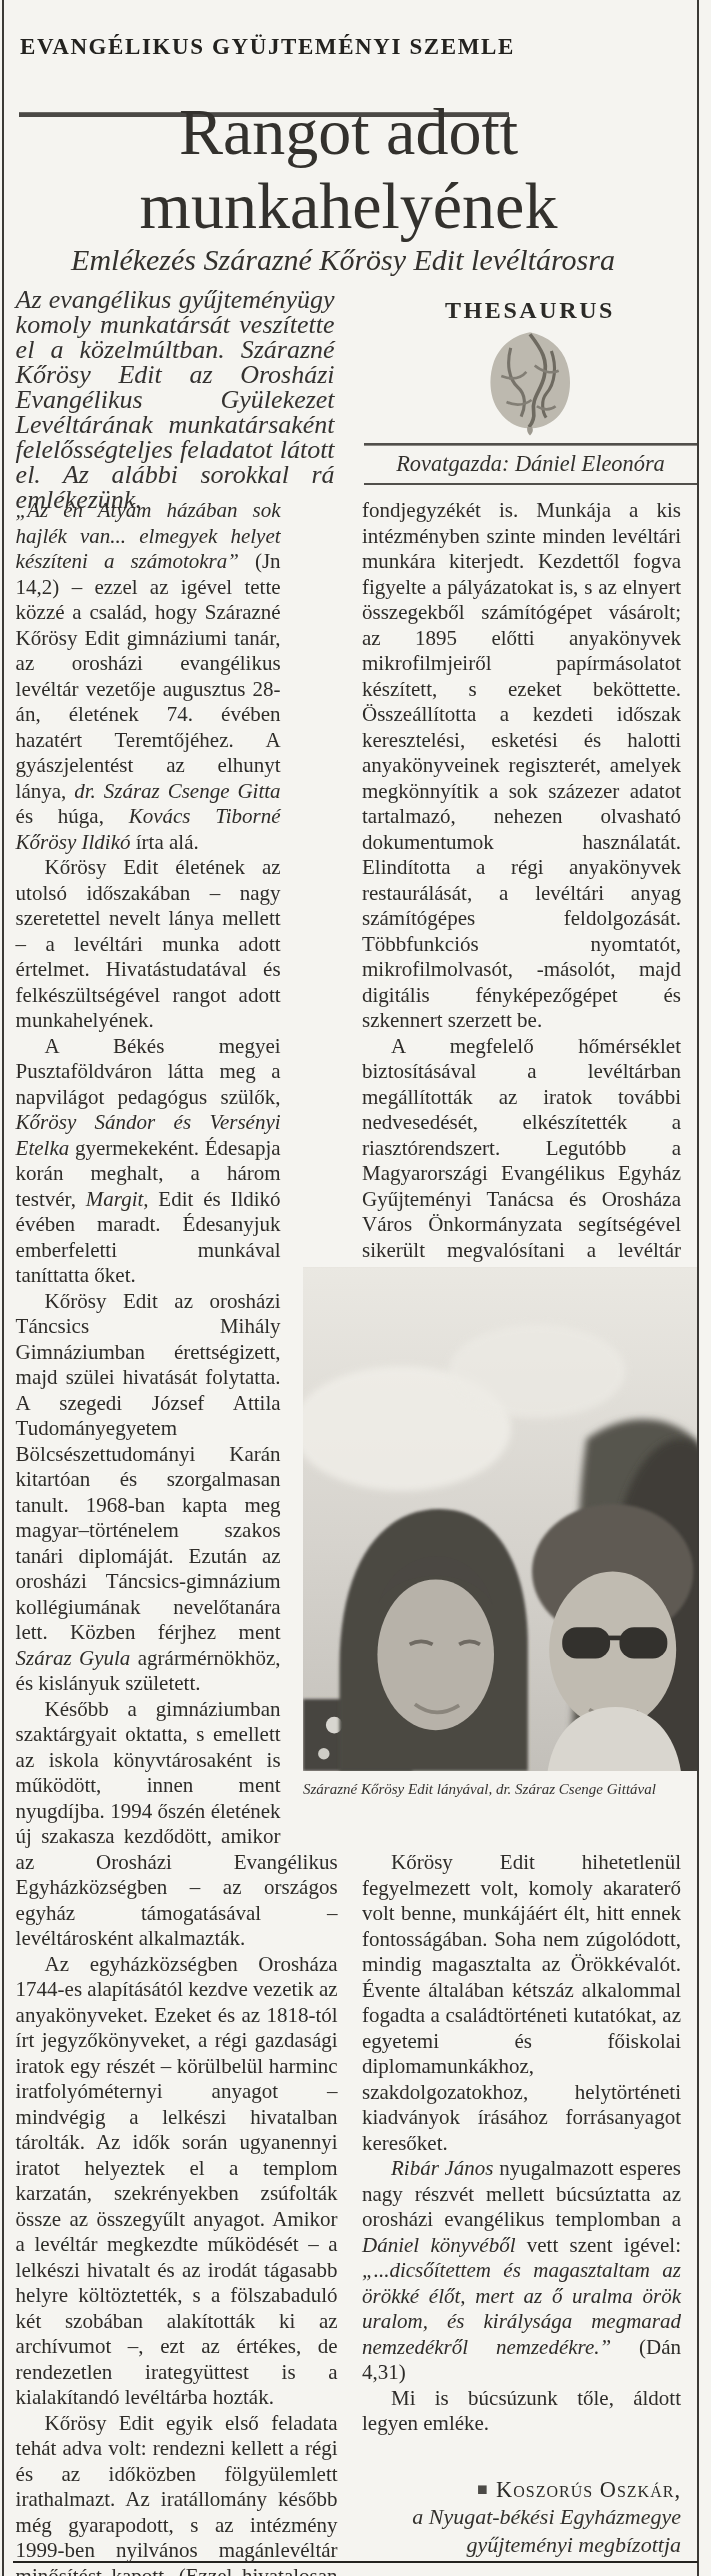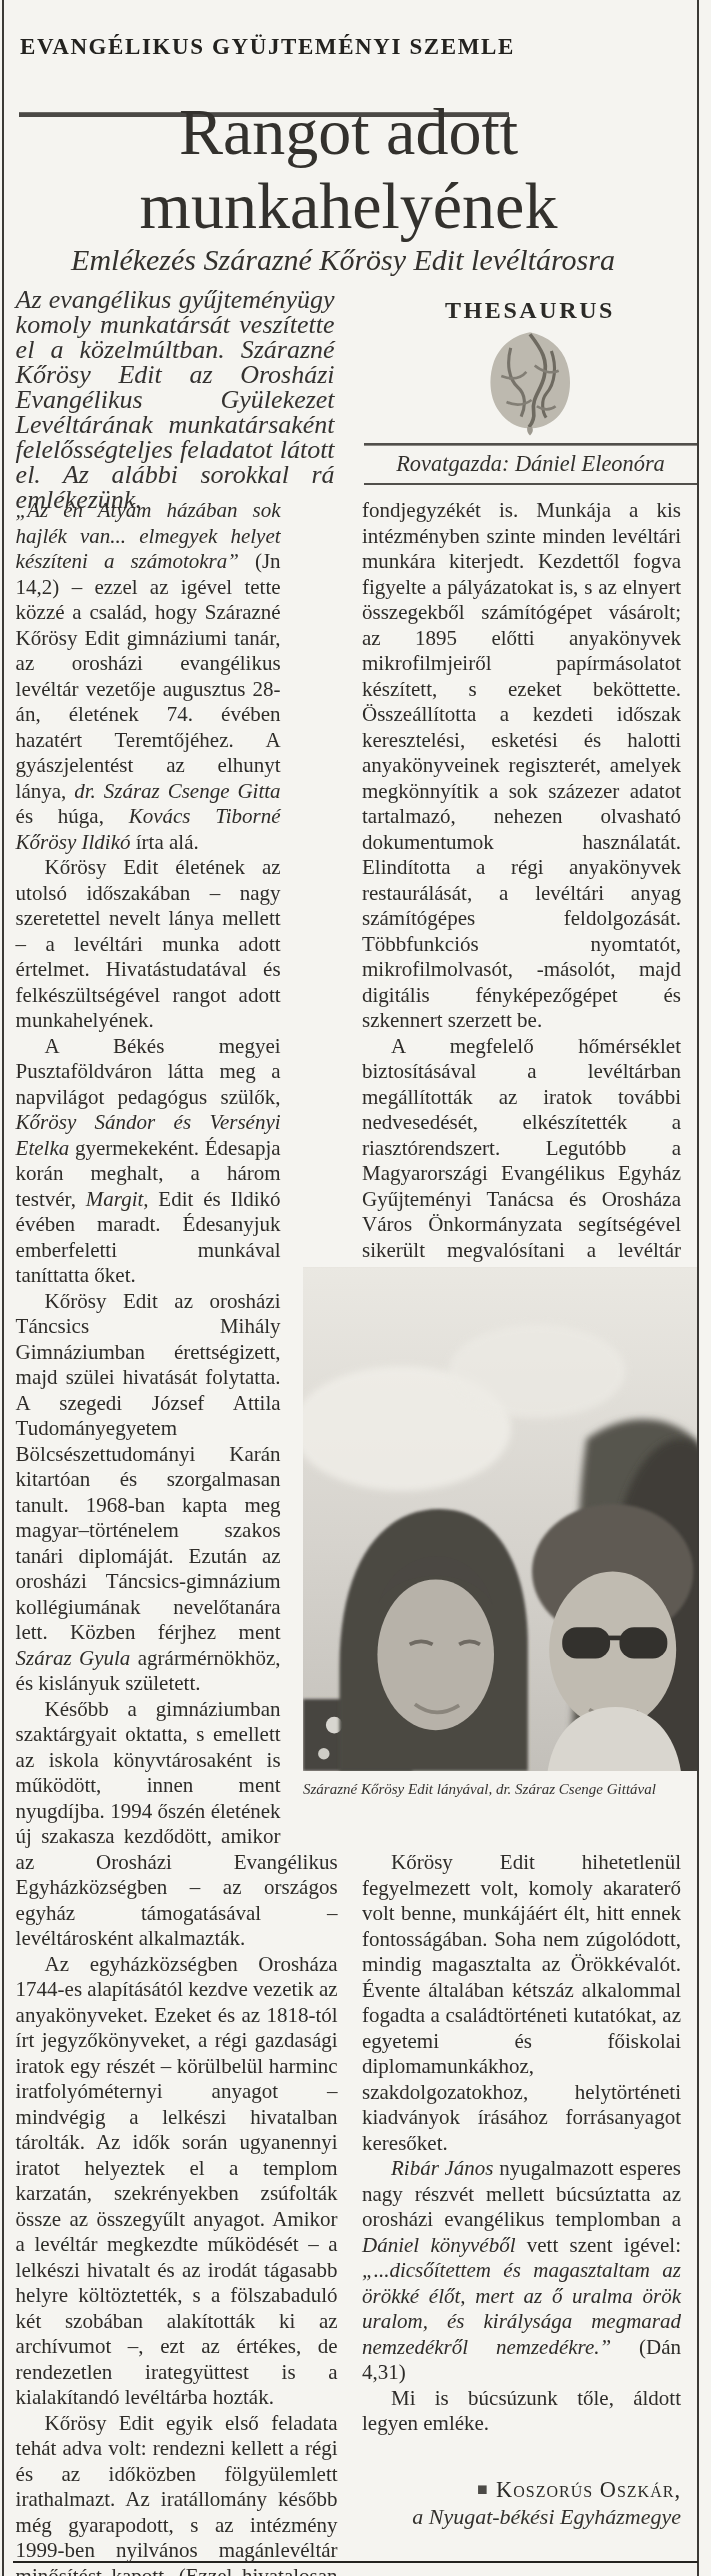--- a/index.html
+++ b/index.html
@@ -148,14 +148,15 @@
 <div class="abs col" id="right-col-bottom">
     <p class="para ind"><span>Kőrösy Edit hihetetlenül fegyelmezett volt, komoly akaraterő volt benne, munkájáért élt, hitt ennek fontosságában. Soha nem zúgolódott, mindig magasztalta az Örökkévalót. Évente általában kétszáz alkalommal fogadta a családtörténeti kutatókat, az egyetemi és főiskolai diplomamunkákhoz, szakdolgozatokhoz, helytörténeti kiadványok írásához forrásanyagot keresőket.</span></p>
     <p class="para ind"><span class="it">Ribár János</span><span> nyugalmazott esperes nagy részvét mellett búcsúztatta az orosházi evangélikus templomban a </span><span class="it">Dániel könyvéből</span><span> vett szent igével: </span><span class="it">„...dicsőítettem és magasztaltam az örökké élőt, mert az ő uralma örök uralom, és királysága megmarad nemzedékről nemzedékre.”</span><span> (Dán 4,31)</span></p>
     <p class="para ind"><span>Mi is búcsúzunk tőle, áldott legyen emléke.</span></p>
   </div>
 <div class="abs" style="left: 362px; top: 2452px; width: 319px; text-align: right; margin-top: 25px;" id="signature">
   <div>
     <span class="bullet">■</span><span class="sig-name">Koszorús Oszkár,</span>
   </div>
   <div class="sig-role">a Nyugat-békési Egyházmegye</div>
+  <div class="sig-role">gyűjteményi megbízottja</div>
 </div>
 
 
 </body></html>

